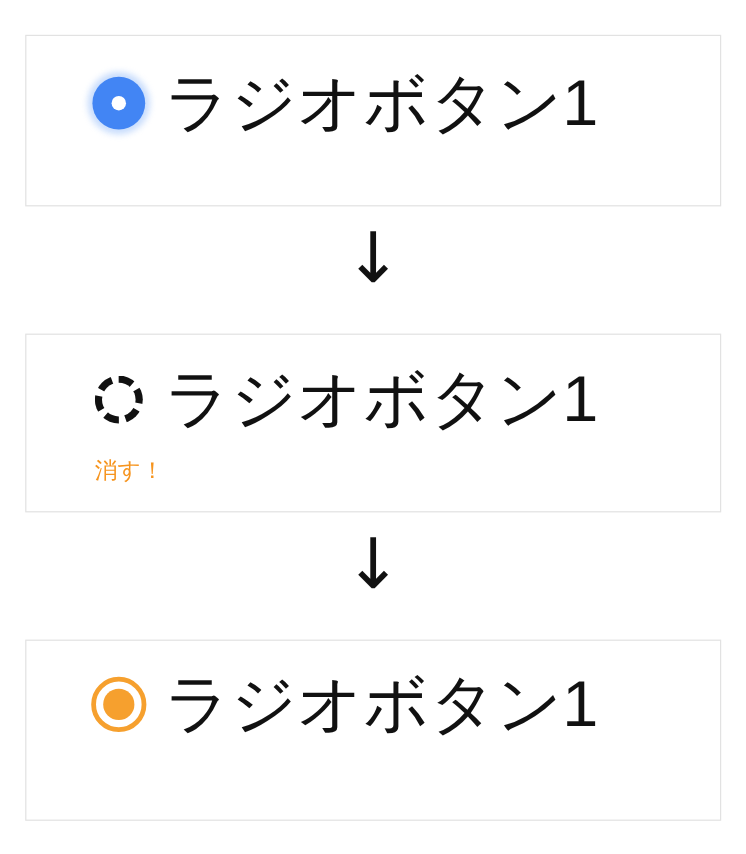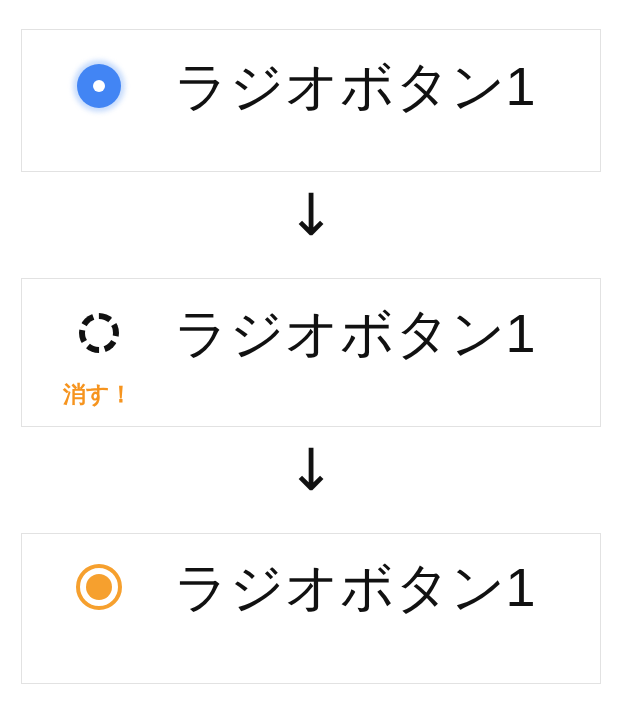--- a/index.html
+++ b/index.html
@@ -107,28 +107,27 @@
     background: #f6a02e;
   }
 
   
   .radio-label {
     font-size: 54px;
     line-height: 1;
     color: #111111;
     white-space: nowrap;
     letter-spacing: 0px;
-    margin-left: 37px;
   }
 
   .caption {
     position: absolute;
-    left: 41px;
-    font-size: 23px;
-    font-weight: bold;
+    left: 57px;
+    font-size: 19px;
+    font-weight: normal;
     line-height: 1;
     color: #f6941e;
     white-space: nowrap;
   }
   #panel-2 .caption { top: 104px; }
   #panel-3 .caption { top: 106px; }
 
   
   .arrow {
     position: absolute;

